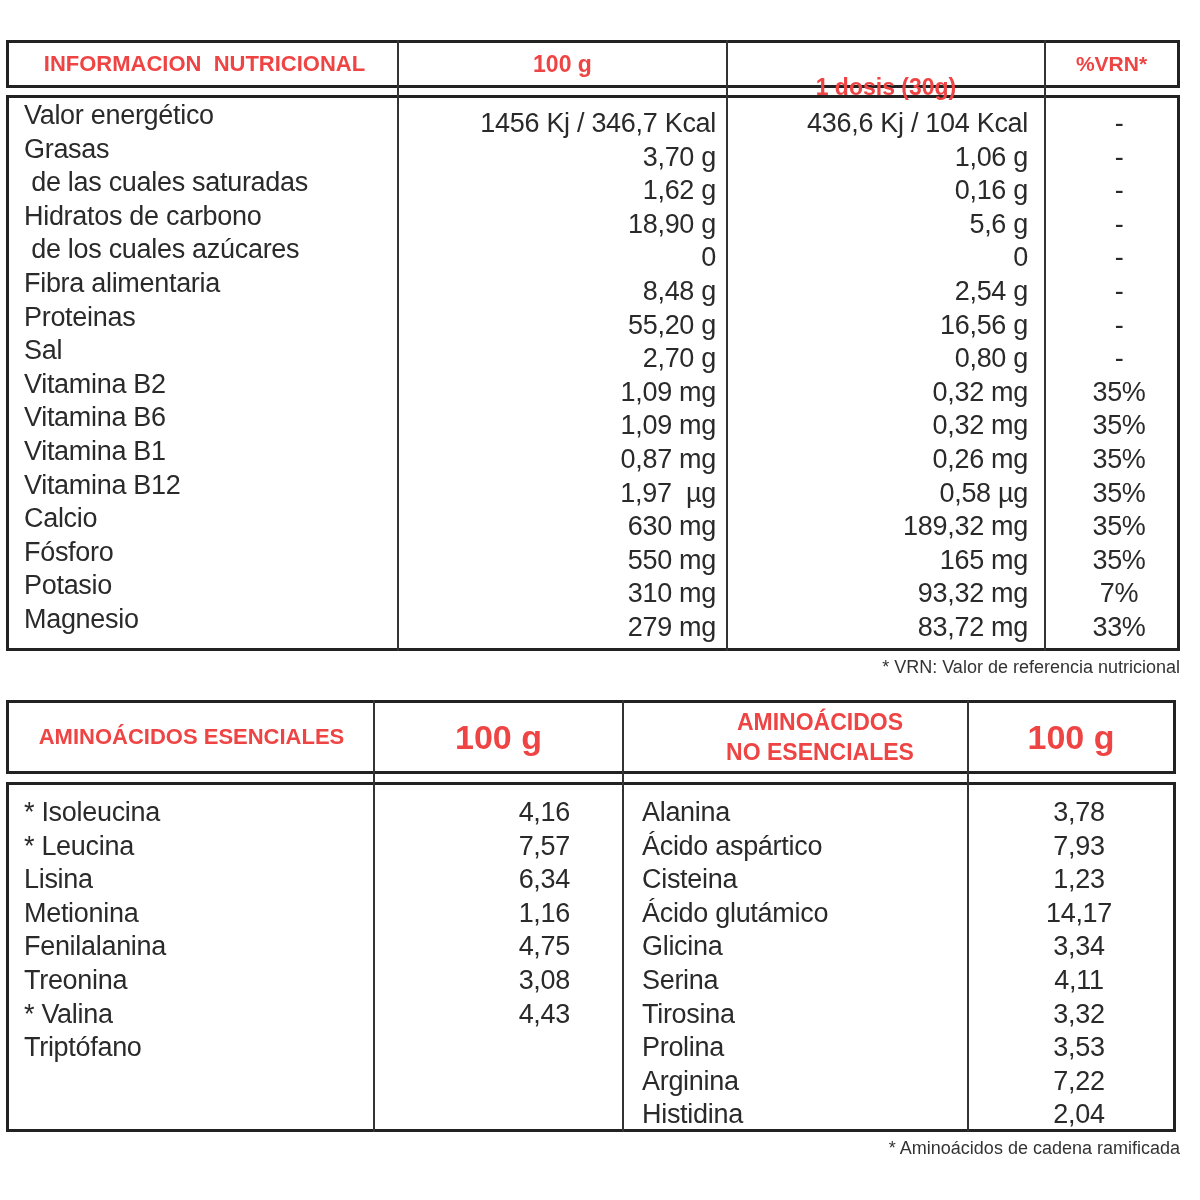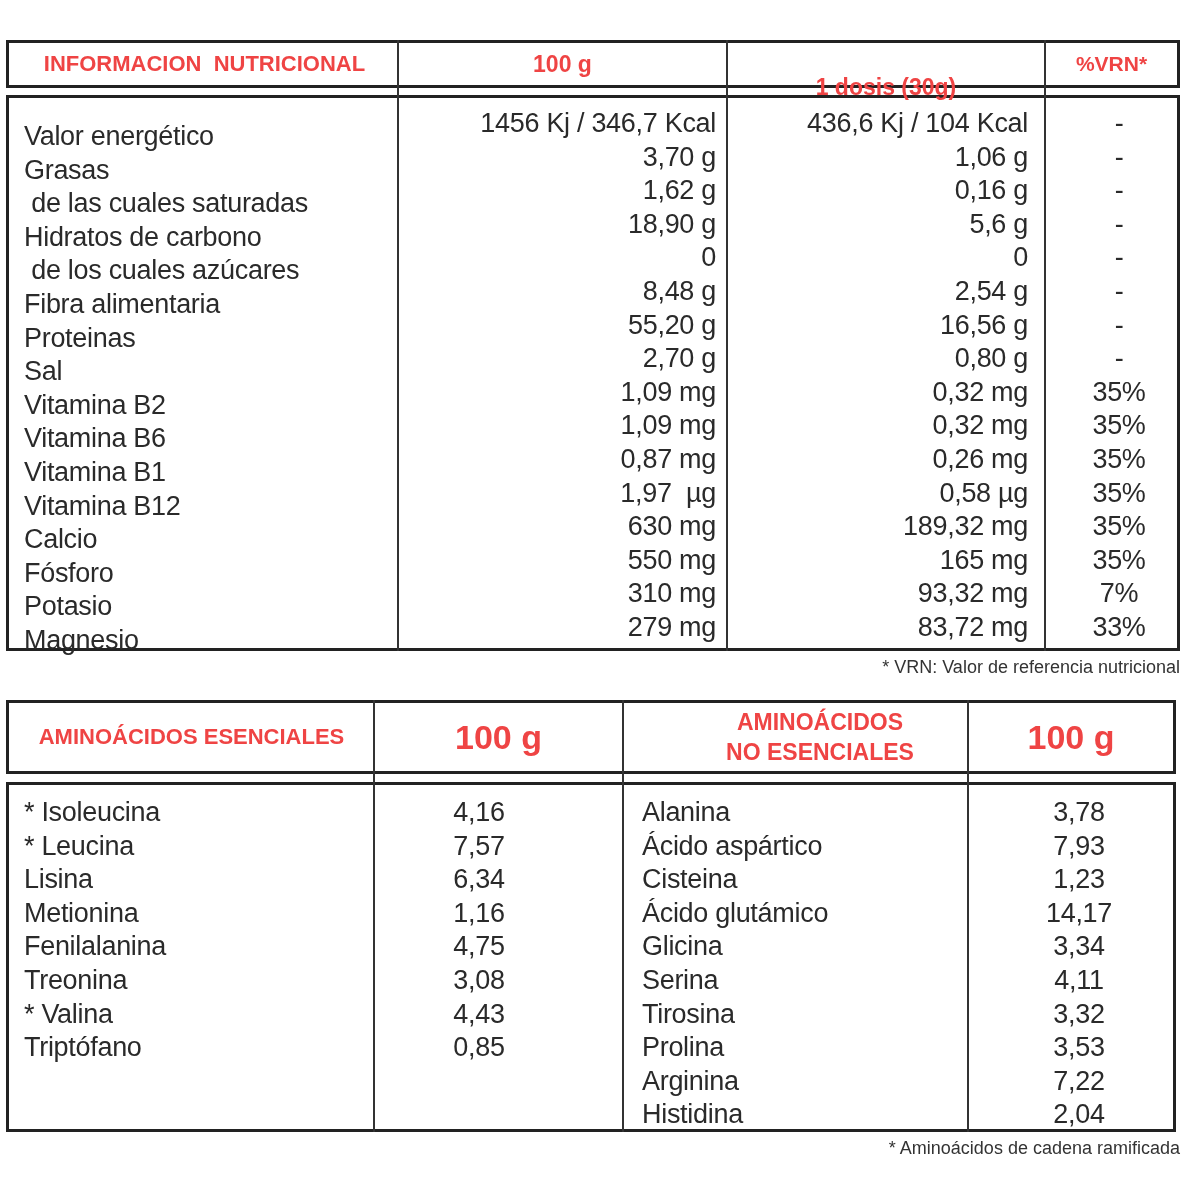--- a/index.html
+++ b/index.html
@@ -26,21 +26,21 @@
 
   <div class="vline" style="left:397px; top:40px; height:611px;"></div>
   <div class="vline" style="left:726px; top:40px; height:611px;"></div>
   <div class="vline" style="left:1044px; top:40px; height:611px;"></div>
 
   <div class="hdr-text" style="left:12px; top:43px; width:385px; height:42px; font-size:22px; white-space:pre;">INFORMACION  NUTRICIONAL</div>
   <div class="hdr-text" style="left:399px; top:43px; width:327px; height:42px; font-size:23px;">100 g</div>
   <div class="hdr-text" style="left:728px; top:43px; width:316px; height:42px; font-size:23px;margin-top:23px;">1 dosis (30g)</div>
   <div class="hdr-text" style="left:1046px; top:43px; width:131px; height:42px; font-size:21px;">%VRN*</div>
 
-  <div class="rows" style="left:24px; top:120px; width:370px;">
+  <div class="rows" style="left:24px; top:99px; width:370px;">
     <div class="row">Valor energético</div>
     <div class="row">Grasas</div>
     <div class="row"> de las cuales saturadas</div>
     <div class="row">Hidratos de carbono</div>
     <div class="row"> de los cuales azúcares</div>
     <div class="row">Fibra alimentaria</div>
     <div class="row">Proteinas</div>
     <div class="row">Sal</div>
     <div class="row">Vitamina B2</div>
     <div class="row">Vitamina B6</div>
@@ -131,29 +131,28 @@
     <div class="row">* Isoleucina</div>
     <div class="row">* Leucina</div>
     <div class="row">Lisina</div>
     <div class="row">Metionina</div>
     <div class="row">Fenilalanina</div>
     <div class="row">Treonina</div>
     <div class="row">* Valina</div>
     <div class="row">Triptófano</div>
   </div>
 
-  <div class="rows center" style="left:375px; top:796px; width:208px;">
+  <div class="rows center" style="left:362px; top:796px; width:208px;text-align:right;">
     <div class="row">4,16</div>
     <div class="row">7,57</div>
     <div class="row">6,34</div>
     <div class="row">1,16</div>
     <div class="row">4,75</div>
     <div class="row">3,08</div>
     <div class="row">4,43</div>
-    <div class="row">0,85</div>
   </div>
 
   <div class="rows" style="left:642px; top:796px; width:320px;">
     <div class="row">Alanina</div>
     <div class="row">Ácido aspártico</div>
     <div class="row">Cisteina</div>
     <div class="row">Ácido glutámico</div>
     <div class="row">Glicina</div>
     <div class="row">Serina</div>
     <div class="row">Tirosina</div>

